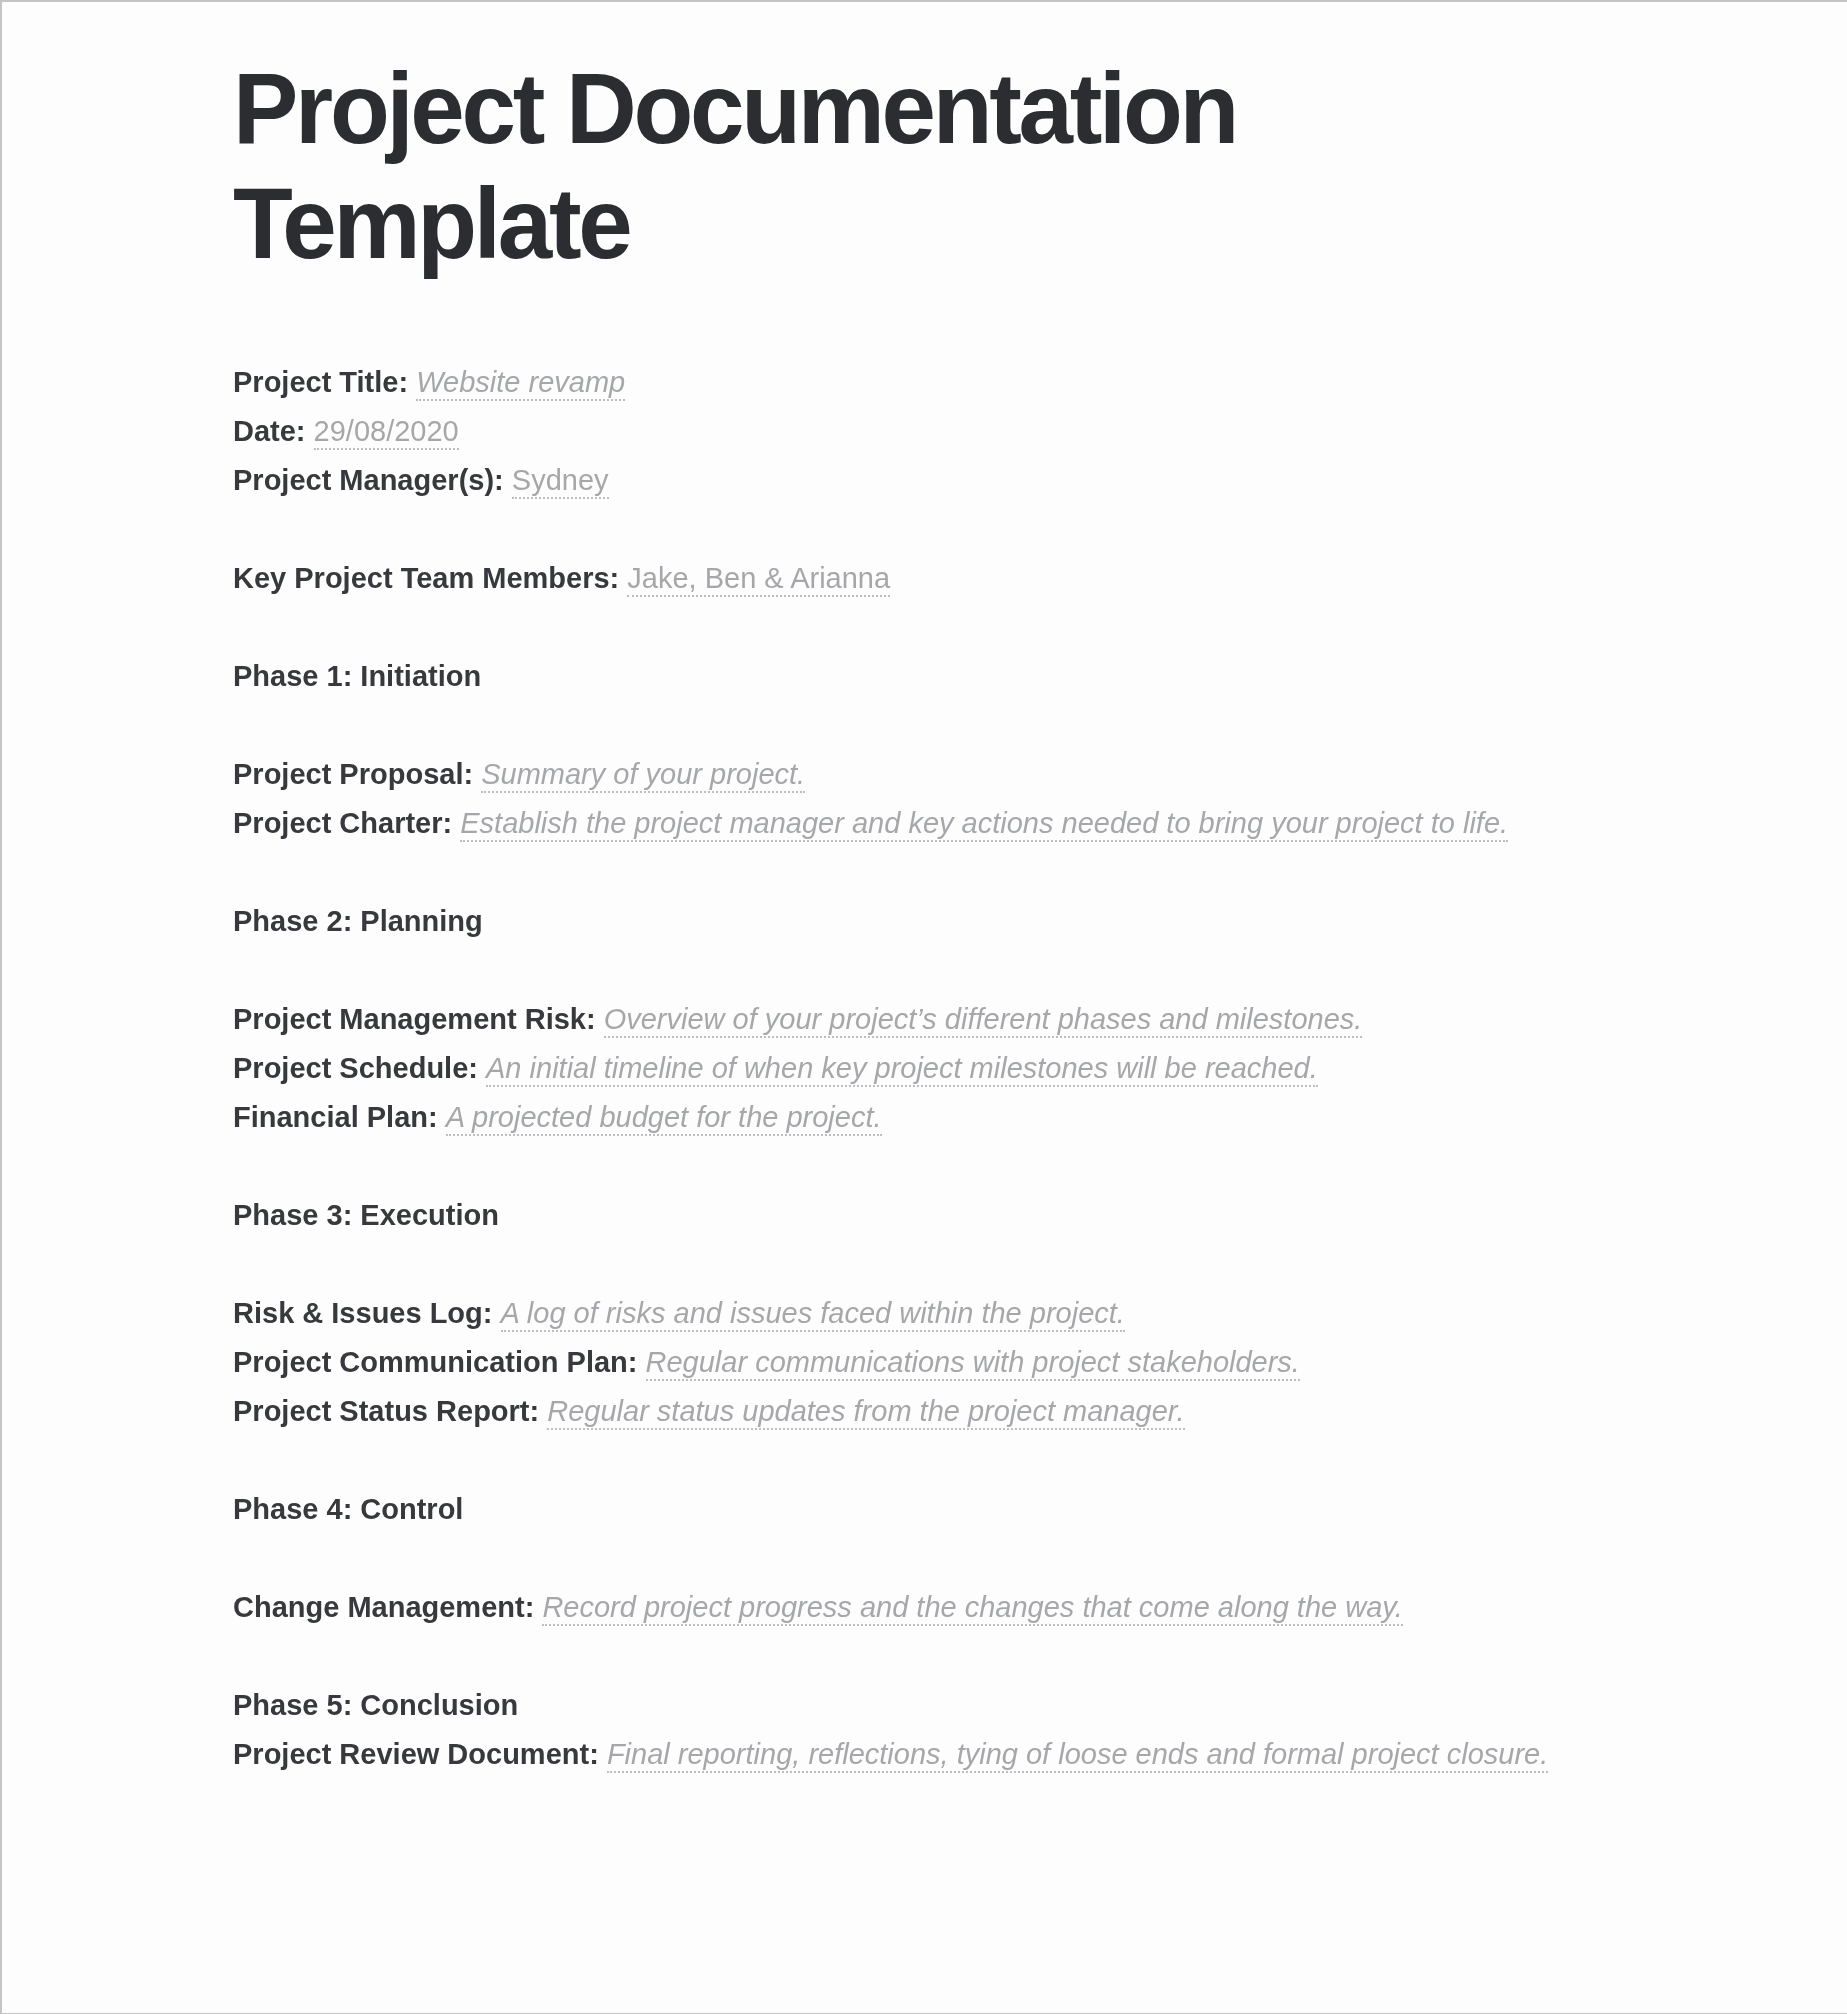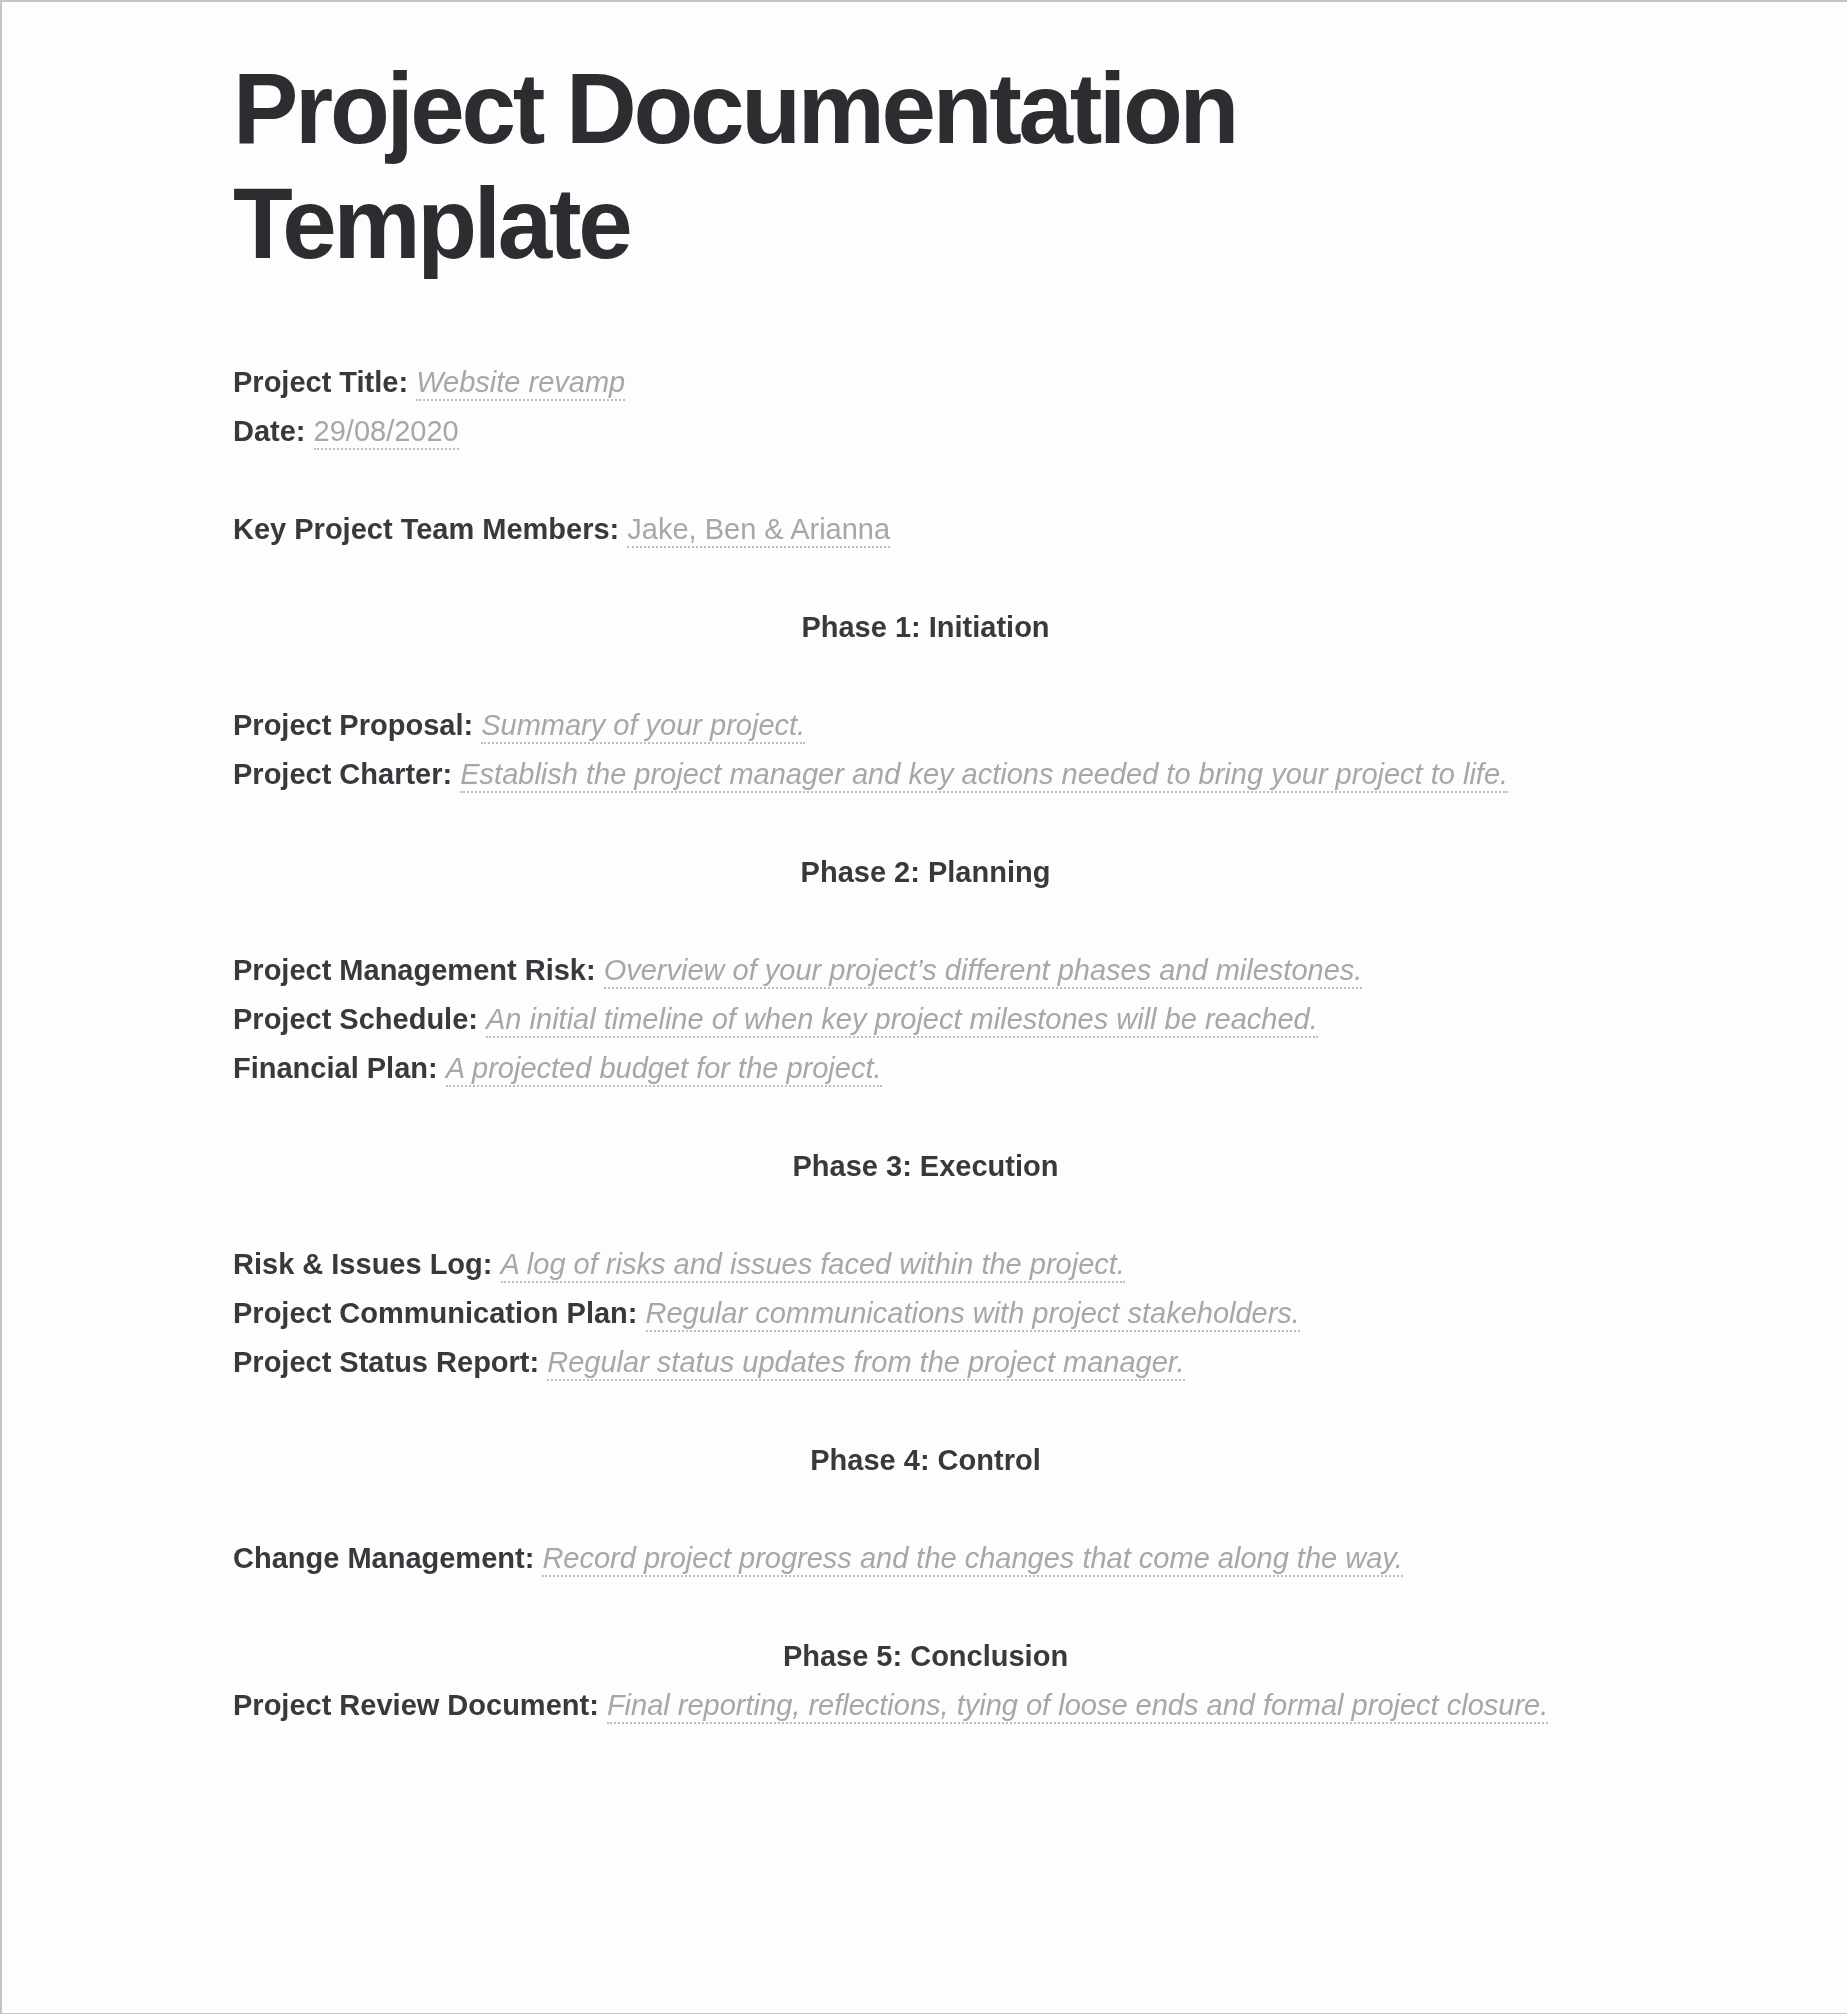--- a/index.html
+++ b/index.html
@@ -61,21 +61,20 @@
       color: #a6a7aa;
       border-bottom: 2px dotted #bdbec1;
       padding-bottom: 1px;
     }
     .value.italic {
       font-style: italic;
     }
     .phase {
       font-weight: 700;
       color: #37393d;
-      text-align: center;
     }
     .wrap-row {
       max-width: 1336px;
       line-height: 49px;
     }
   </style>
 </head>
 <body>
 
 <div class="page">
@@ -85,20 +84,24 @@
 
     <div class="body-block">
 
       <div class="row">
         <span class="label">Project Title:</span>
         <span class="value italic">Website revamp</span>
       </div>
       <div class="row">
         <span class="label">Date:</span>
         <span class="value">29/08/2020</span>
+      </div>
+      <div class="row">
+        <span class="label">Project Manager(s):</span>
+        <span class="value">Sydney</span>
       </div>
       <div class="gap"></div>
       <div class="row">
         <span class="label">Key Project Team Members:</span>
         <span class="value">Jake, Ben &amp; Arianna</span>
       </div>
       <div class="gap"></div>
 
       <div class="row phase">Phase 1: Initiation</div>
       <div class="gap"></div>

